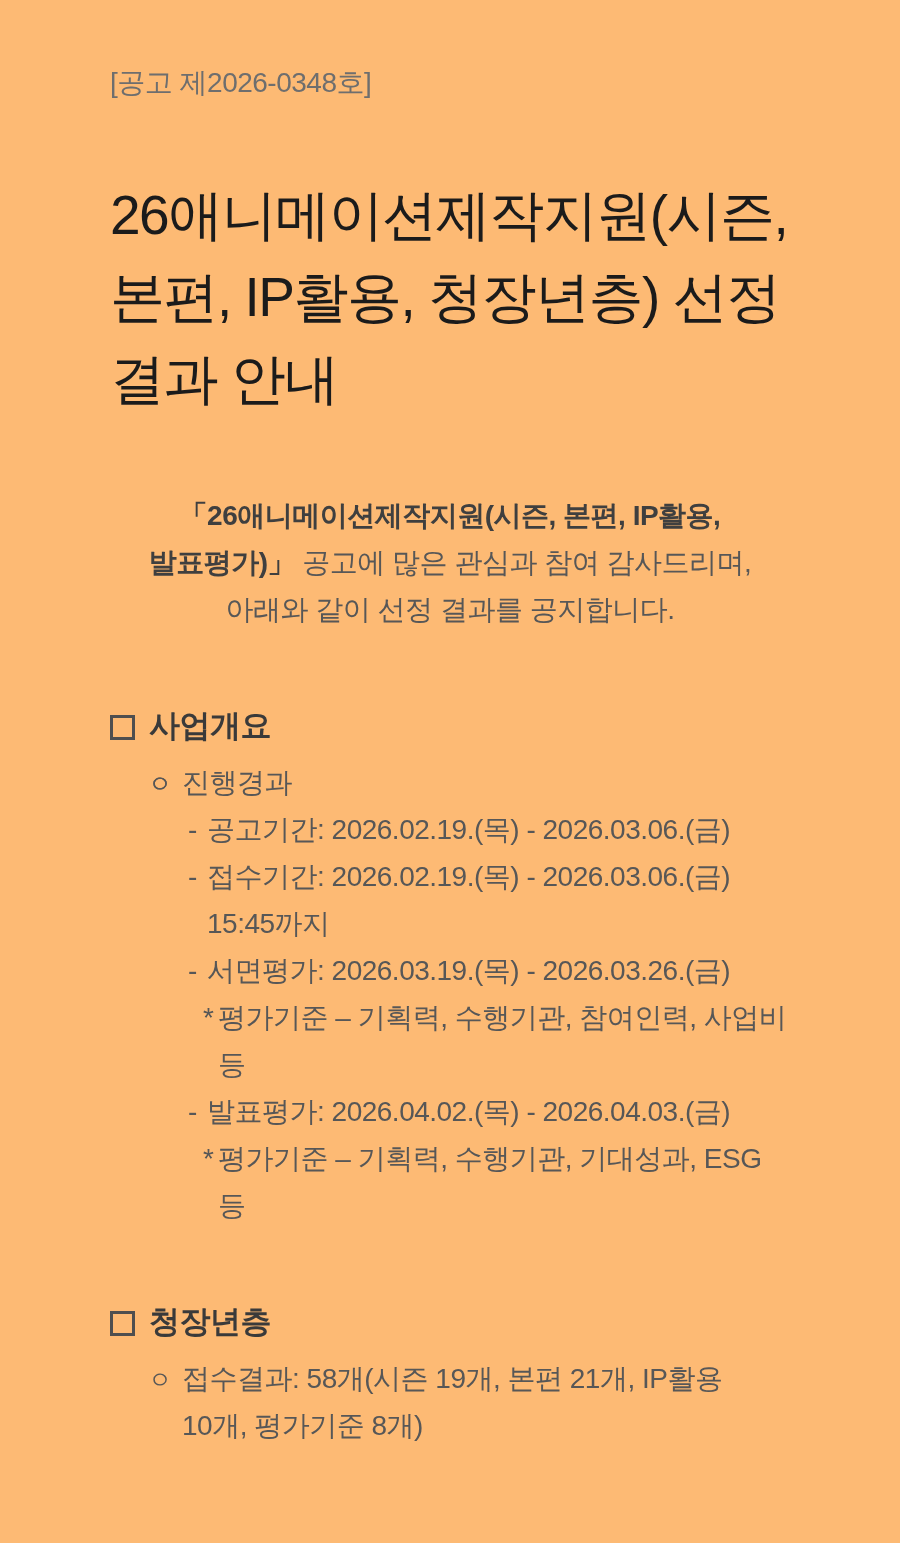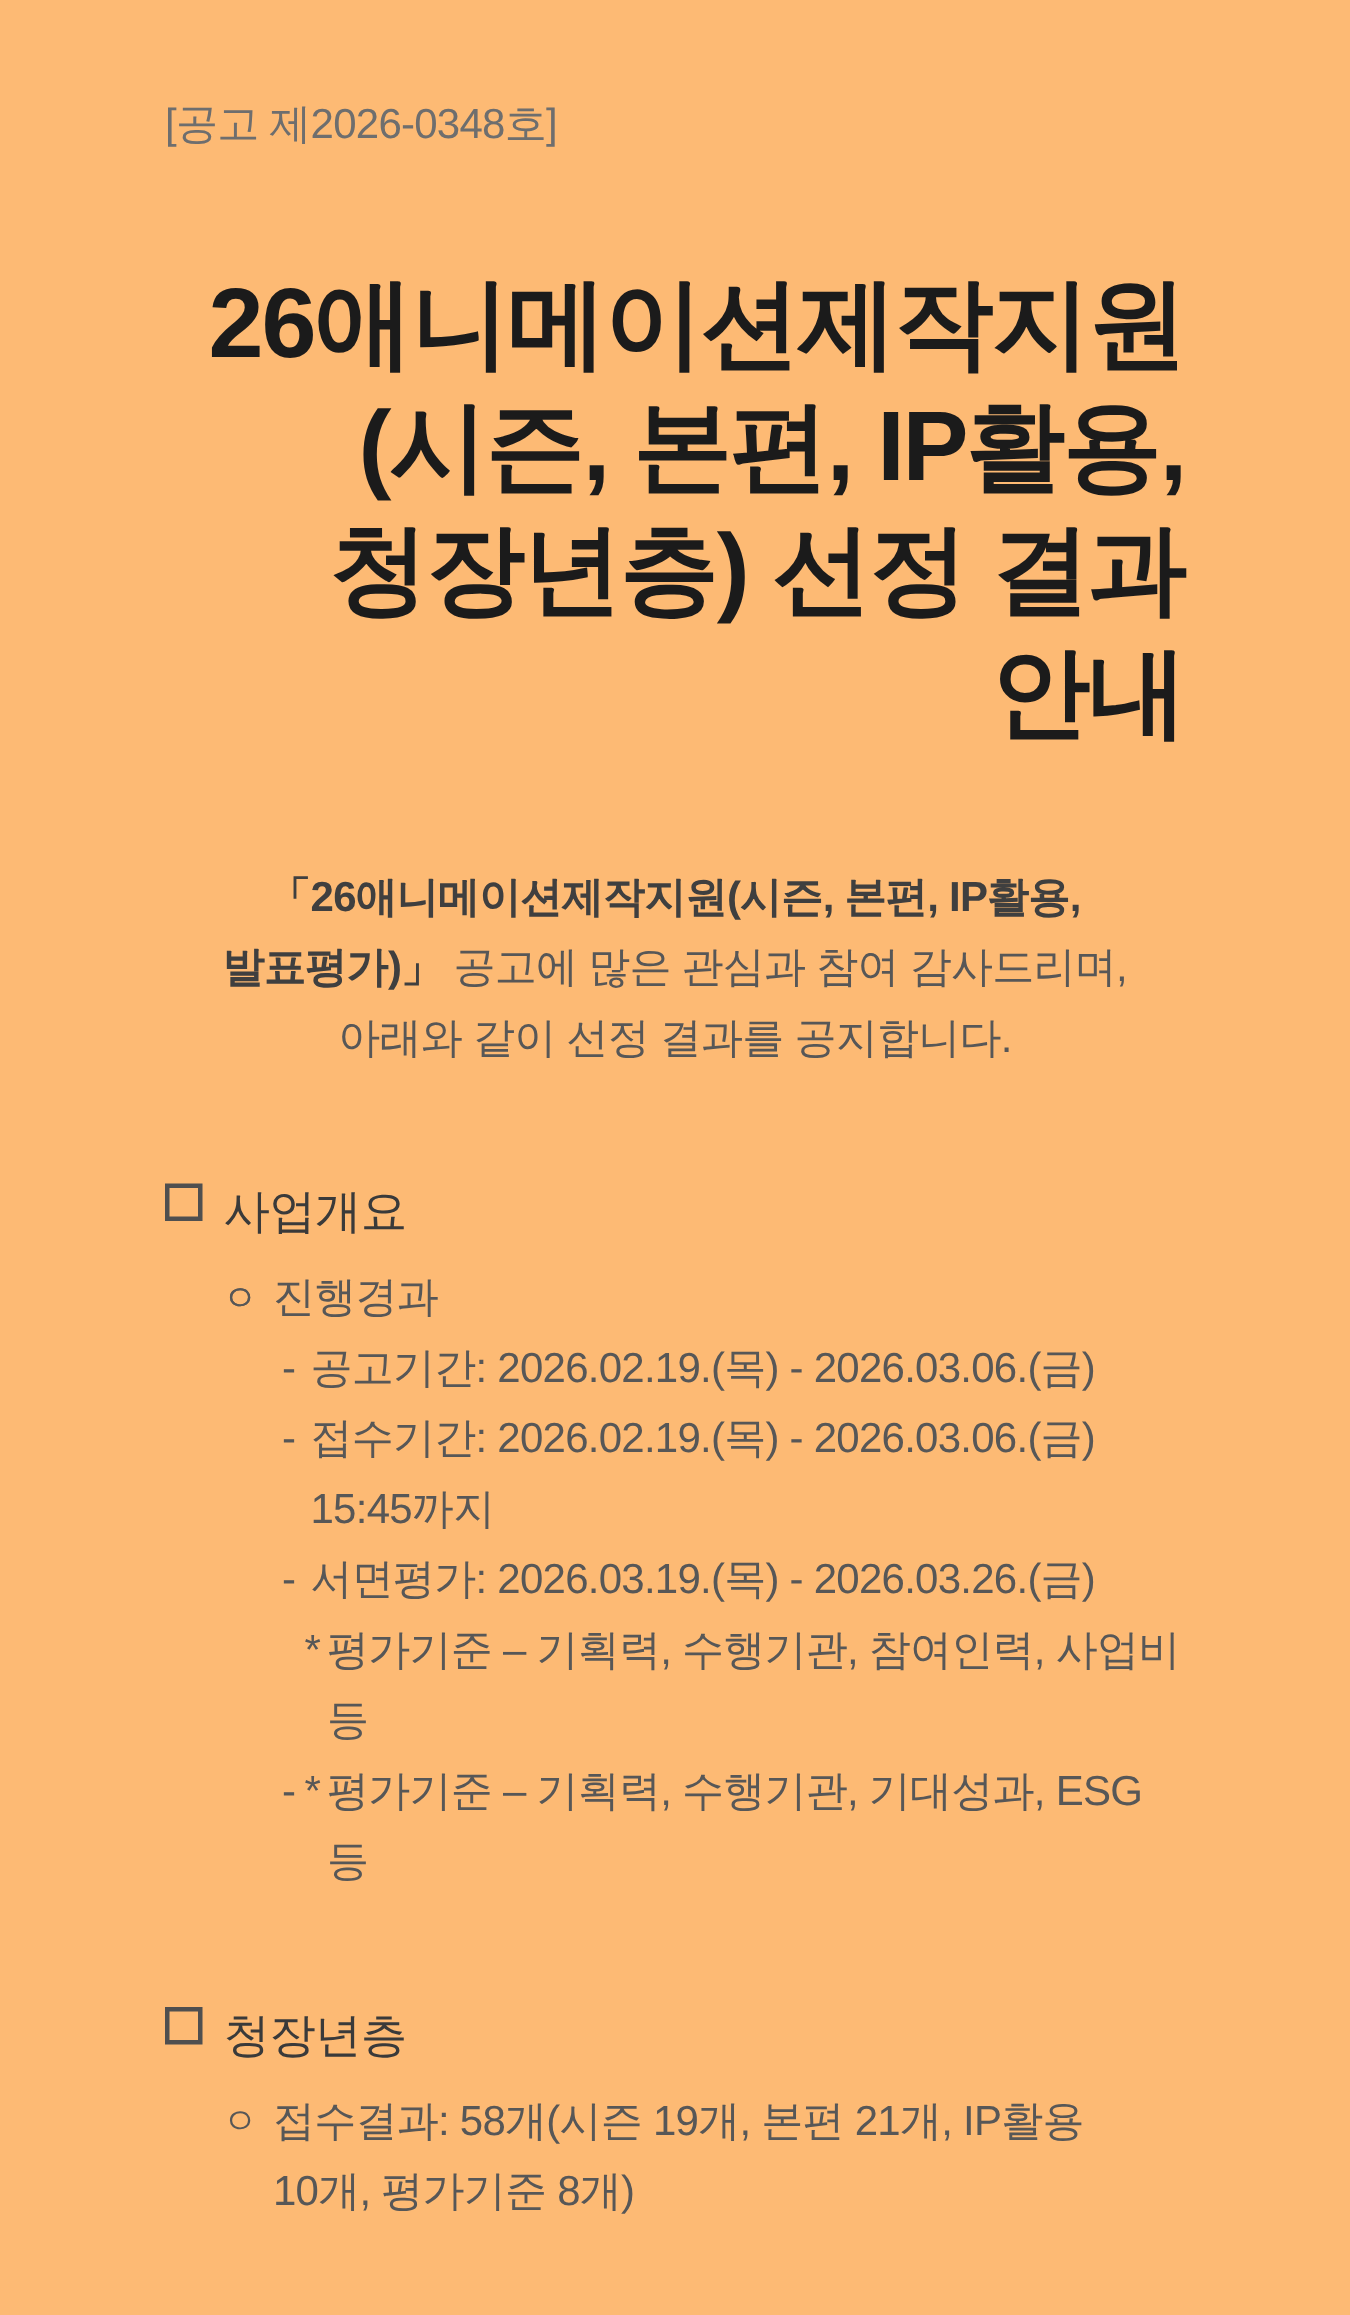--- a/index.html
+++ b/index.html
@@ -15,44 +15,44 @@
     overflow:hidden;
   }
   .doc-number {
     font-size:28px;
     line-height:38px;
     color:#6e6e6e;
     letter-spacing:-0.5px;
   }
   .title {
     margin-top:72px;
-    font-size:66px;
+    font-size:55px;
     line-height:82px;
-    font-weight:700;
+    font-weight:400;
     color:#1b1b1b;
-    text-align:right;
+    text-align:left;
     letter-spacing:-1.5px;
     word-break:keep-all;
   }
   .intro {
     margin-top:72px;
     font-size:28px;
     line-height:47px;
     text-align:center;
     color:#575757;
     letter-spacing:-0.5px;
     word-break:keep-all;
   }
   .intro strong { font-weight:700; color:#3f3f3f; }
   .section { margin-top:72px; }
   .sec-title {
     display:flex;
-    align-items:flex-start;
+    align-items:center;
     font-size:31px;
-    font-weight:400;
+    font-weight:700;
     color:#3a3a3a;
     letter-spacing:-0.5px;
   }
   .sq {
     flex:0 0 auto;
     width:25px; height:25px;
     border:3px solid #4f4f4f;
     display:inline-block;
     margin-right:14px;
     margin-top:2px;
@@ -116,20 +116,21 @@
       <span>서면평가: 2026.03.19.(목) - 2026.03.26.(금)</span>
     </div>
 
     <div class="note">
       <span class="marker">*</span>
       <span>평가기준 – 기획력, 수행기관, 참여인력, 사업비 등</span>
     </div>
 
     <div class="subitem">
       <span class="marker">-</span>
+      <span>발표평가: 2026.04.02.(목) - 2026.04.03.(금)</span>
     </div>
 
     <div class="note">
       <span class="marker">*</span>
       <span>평가기준 – 기획력, 수행기관, 기대성과, ESG 등</span>
     </div>
   </section>
 
   <section class="section">
     <h2 class="sec-title">

